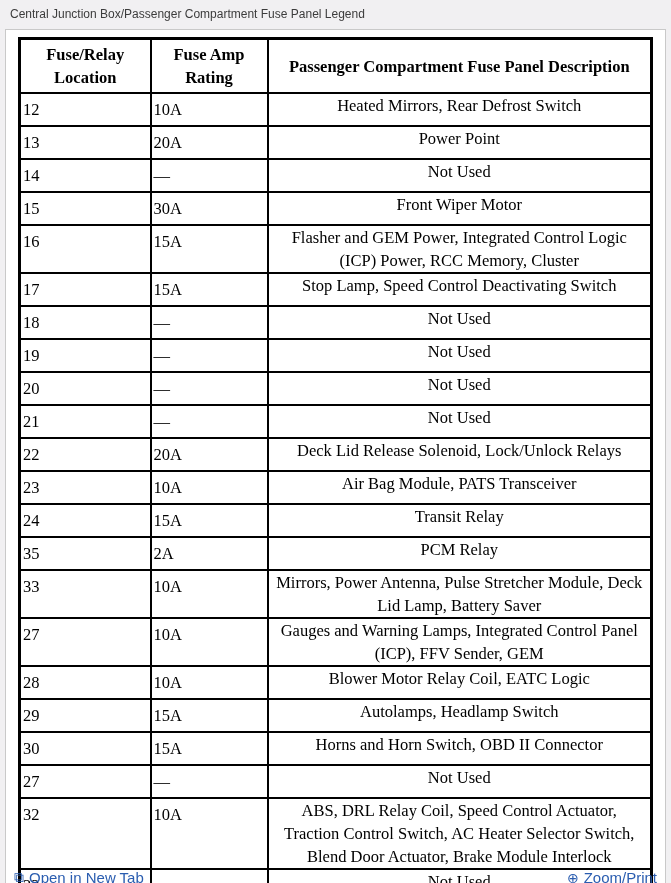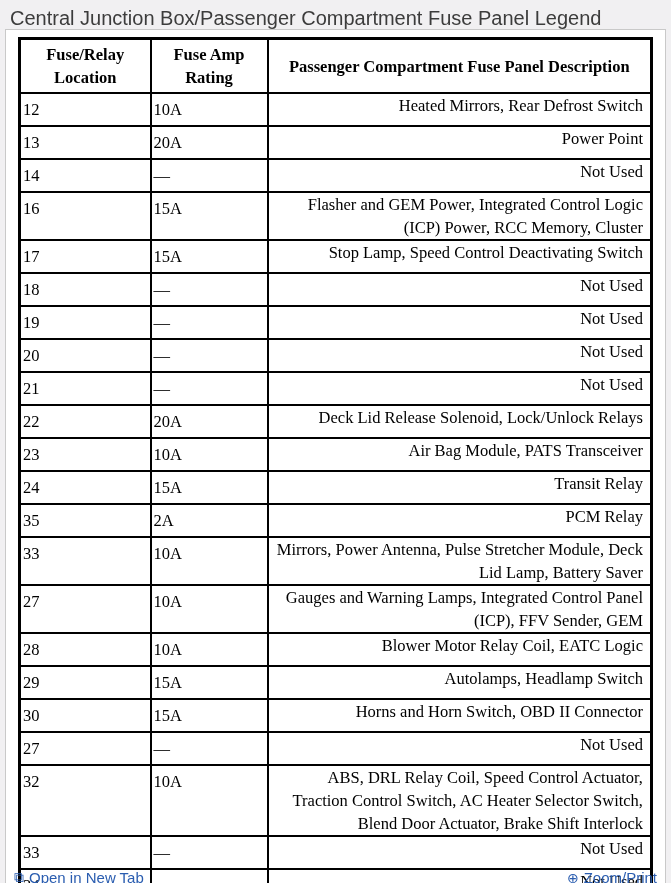--- a/index.html
+++ b/index.html
@@ -4,21 +4,21 @@
 <style>
   * { margin:0; padding:0; box-sizing:border-box; }
   html,body { width:671px; height:883px; overflow:hidden; }
   body {
     position:relative;
     background:#f1f0f2;
     font-family:"Liberation Sans", sans-serif;
   }
   .page-title{
     color:#3c3c3c;
-    font-size:20px;
+    font-size:12px;
     padding:7px 10px 5px 10px;
     white-space:nowrap;
   }
   .panel{
     position:absolute;
     top:29px; left:5px; right:5px; bottom:-30px;
     background:#ffffff;
     border:1px solid #c9c9c9;
     padding:7px 12px;
   }
@@ -35,21 +35,21 @@
     vertical-align:top;
     line-height:23px;
   }
   table.fuse th{
     text-align:center;
     vertical-align:middle;
     padding:3px 4px;
     font-size:16.5px;
   }
   td.c-loc, td.c-amp{ text-align:left; padding:4px 2px; }
-  td.c-desc{ text-align:right; padding:0 7px; }
+  td.c-desc{ text-align:center; padding:0 7px; }
   col.w-loc{ width:131px; }
   col.w-amp{ width:117px; }
   .footer{
     position:absolute;
     top:869px; left:14px; right:14px;
     display:flex;
     justify-content:space-between;
     align-items:flex-start;
   }
   .footer-link{
@@ -99,20 +99,25 @@
     <td class="c-amp">20A</td>
     <td class="c-desc">Power Point</td>
   </tr>
 
   <tr>
     <td class="c-loc">14</td>
     <td class="c-amp">—</td>
     <td class="c-desc">Not Used</td>
   </tr>
 
+  <tr>
+    <td class="c-loc">15</td>
+    <td class="c-amp">30A</td>
+    <td class="c-desc">Front Wiper Motor</td>
+  </tr>
 
   <tr>
     <td class="c-loc">16</td>
     <td class="c-amp">15A</td>
     <td class="c-desc">Flasher and GEM Power, Integrated Control Logic (ICP) Power, RCC Memory, Cluster</td>
   </tr>
 
   <tr>
     <td class="c-loc">17</td>
     <td class="c-amp">15A</td>
@@ -199,21 +204,21 @@
 
   <tr>
     <td class="c-loc">27</td>
     <td class="c-amp">—</td>
     <td class="c-desc">Not Used</td>
   </tr>
 
   <tr>
     <td class="c-loc">32</td>
     <td class="c-amp">10A</td>
-    <td class="c-desc">ABS, DRL Relay Coil, Speed Control Actuator, Traction Control Switch, AC Heater Selector Switch, Blend Door Actuator, Brake Shift Interlock</td>
+    <td class="c-desc">ABS, DRL Relay Coil, Speed Control Actuator, Traction Control Switch, AC Heater Selector Switch, Blend Door Actuator, Brake Module Interlock</td>
   </tr>
 
   <tr>
     <td class="c-loc">33</td>
     <td class="c-amp">—</td>
     <td class="c-desc">Not Used</td>
   </tr>
 
   <tr>
     <td class="c-loc">34</td>

